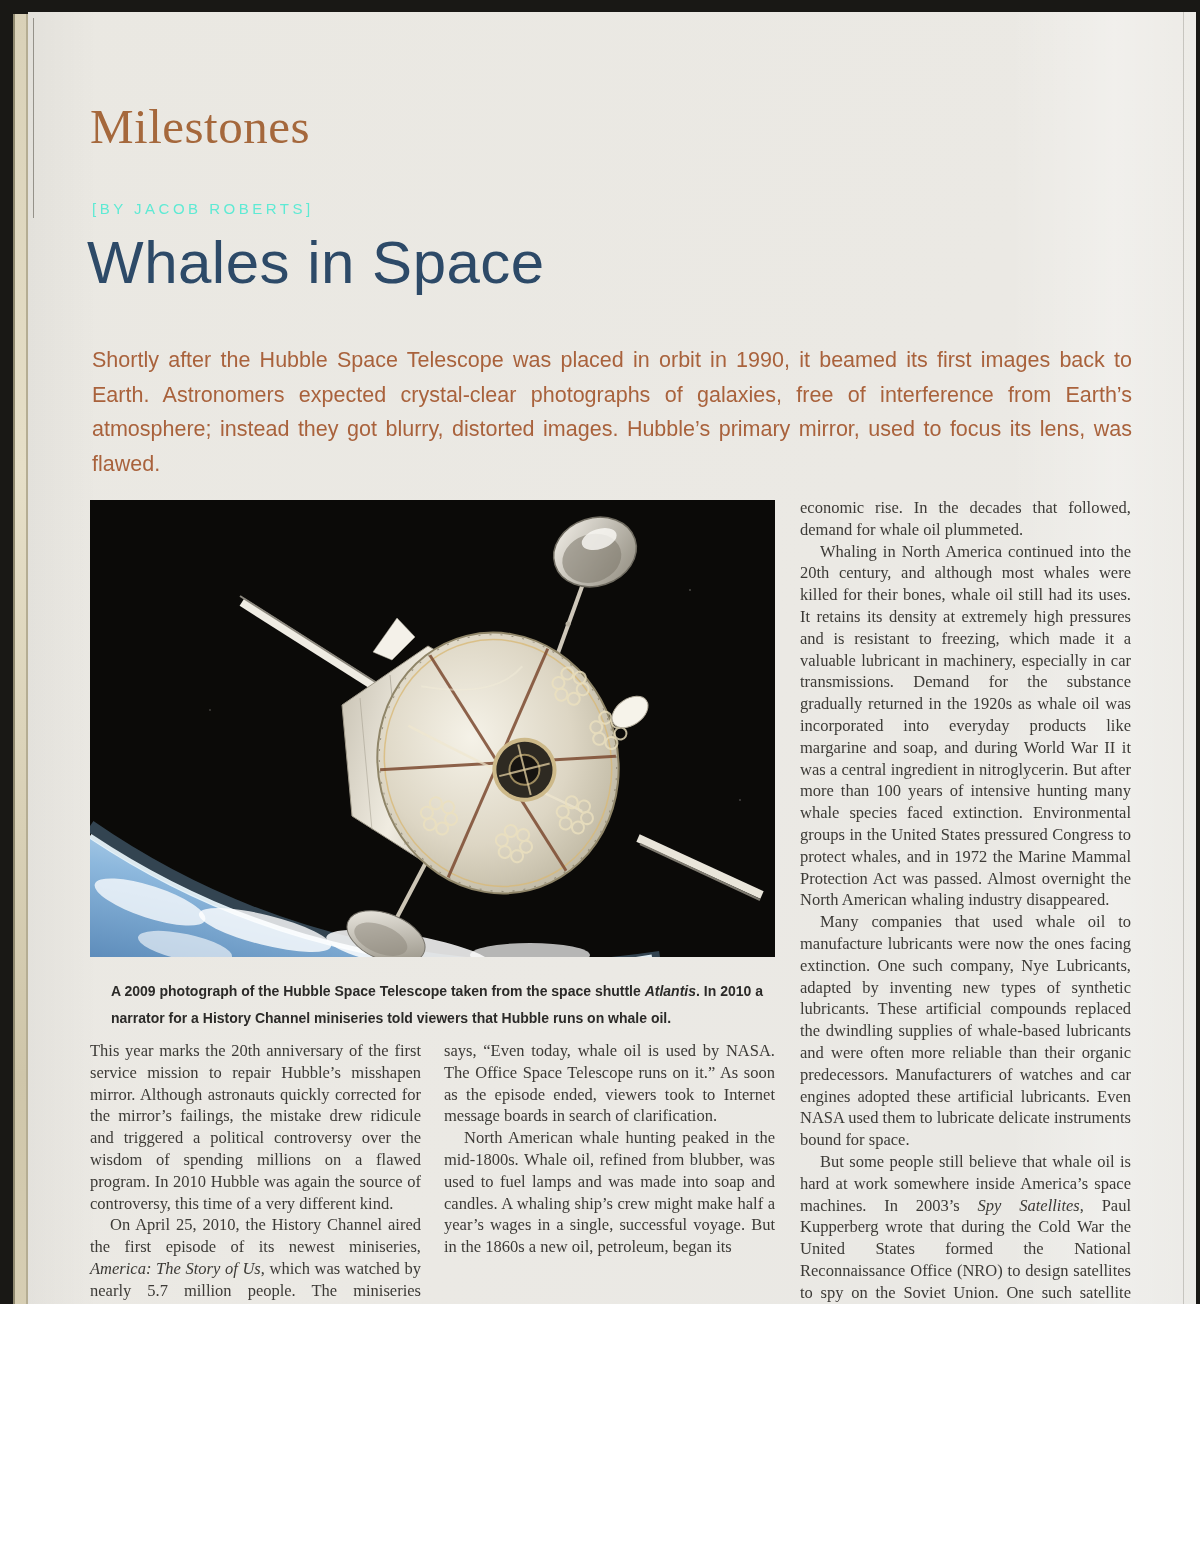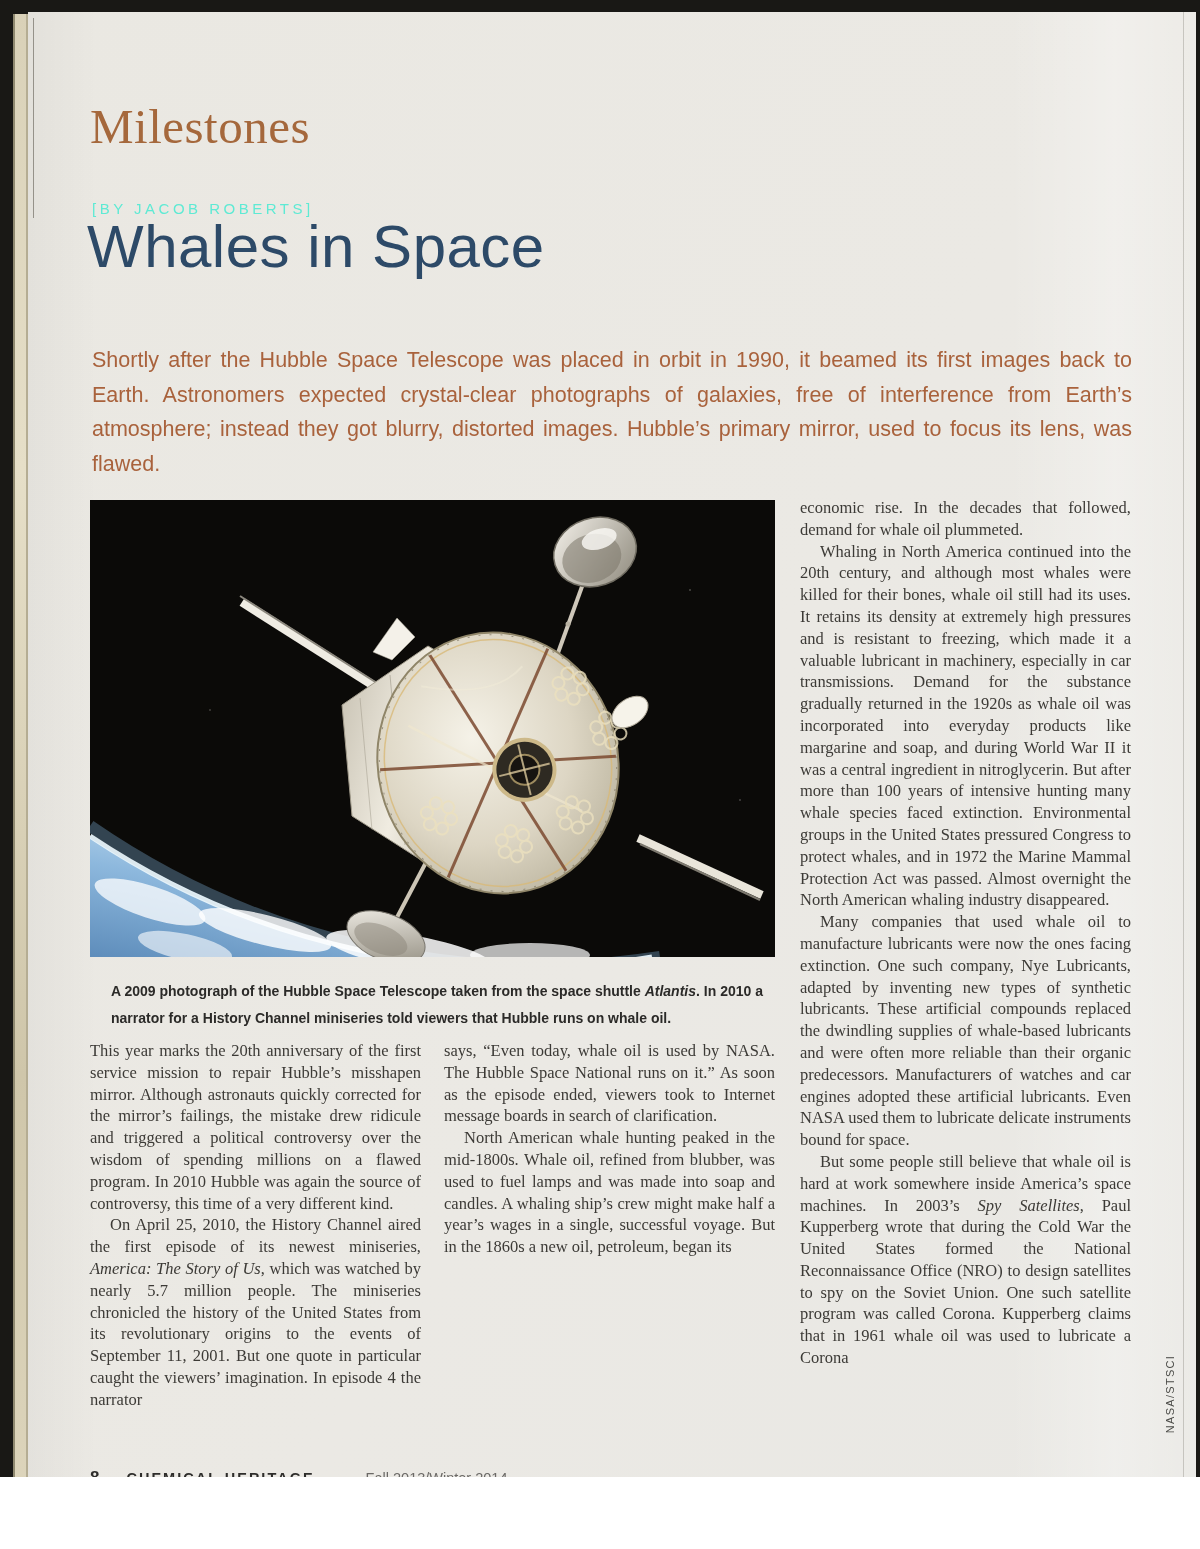--- a/index.html
+++ b/index.html
@@ -1,17 +1,17 @@
 <!DOCTYPE html>
 <html><head>
 <meta charset="utf-8">
 <style>
   html,body{margin:0;padding:0;}
   .canvas{
-    position:relative;width:1200px;height:1477px;overflow:hidden;
+    position:relative;width:1200px;height:1304px;overflow:hidden;
     background:#191815;
     font-family:"Liberation Serif",serif;
   }
   
   .edge-strip{
     position:absolute;left:13px;top:14px;width:15px;height:1516px;
     background:linear-gradient(180deg,#d9d1b8 0%,#e6dfc8 30%,#cfc6aa 70%,#ded6bd 100%);
     box-shadow:inset -2px 0 0 #b5ad93, inset 2px 0 0 #8f8970;
   }
   .page{
@@ -35,21 +35,21 @@
     position:absolute;left:90px;top:98px;
     font-family:"Liberation Serif",serif;
     font-size:49px;color:#a5683c;letter-spacing:.5px;
   }
   .byline{
     position:absolute;left:92px;top:200px;
     font-family:"Liberation Sans",sans-serif;
     font-size:15px;color:#5eead4;letter-spacing:3.5px;
   }
   .article-title{
-    position:absolute;left:87px;top:212px;
+    position:absolute;left:87px;top:228px;
     font-family:"Liberation Sans",sans-serif;
     font-size:60px;font-weight:400;color:#2d4a68;letter-spacing:.5px;
   }
   .standfirst{
     position:absolute;left:90px;top:341px;width:1040px;
     font-family:"Liberation Sans",sans-serif;
     font-size:21.5px;line-height:34.5px;color:#a9623c;
     text-align:justify;margin:2px;
   }
   
@@ -220,21 +220,21 @@
   </div>
 
   <p class="caption"><span>A 2009 photograph of the Hubble Space Telescope taken from the space shuttle </span><em>Atlantis</em><span>. In 2010 a narrator for a History Channel miniseries told viewers that Hubble runs on whale oil.</span></p>
 
   <div class="col" id="col1">
     <p>This year marks the 20th anniversary of the first service mission to repair Hubble’s misshapen mirror. Although astronauts quickly corrected for the mirror’s failings, the mistake drew ridicule and triggered a political controversy over the wisdom of spending millions on a flawed program. In 2010 Hubble was again the source of controversy, this time of a very different kind.</p>
     <p class="indent"><span>On April 25, 2010, the History Channel aired the first episode of its newest miniseries, </span><em>America: The Story of Us</em><span>, which was watched by nearly 5.7 million people. The miniseries chronicled the history of the United States from its revolutionary origins to the events of September 11, 2001. But one quote in particular caught the viewers’ imagination. In episode 4 the narrator</span></p>
   </div>
 
   <div class="col" id="col2">
-    <p>says, “Even today, whale oil is used by NASA. The Hubble Space National runs on it.” As soon as the episode ended, viewers took to Internet message boards in search of clarification.</p>
+    <p>says, “Even today, whale oil is used by NASA. The Office Space Telescope runs on it.” As soon as the episode ended, viewers took to Internet message boards in search of clarification.</p>
     <p class="indent">North American whale hunting peaked in the mid-1800s. Whale oil, refined from blubber, was used to fuel lamps and was made into soap and candles. A whaling ship’s crew might make half a year’s wages in a single, successful voyage. But in the 1860s a new oil, petroleum, began its</p>
   </div>
 
   <div class="col" id="col3">
     <p>economic rise. In the decades that followed, demand for whale oil plummeted.</p>
     <p class="indent">Whaling in North America continued into the 20th century, and although most whales were killed for their bones, whale oil still had its uses. It retains its density at extremely high pressures and is resistant to freezing, which made it a valuable lubricant in machinery, especially in car transmissions. Demand for the substance gradually returned in the 1920s as whale oil was incorporated into everyday products like margarine and soap, and during World War II it was a central ingredient in nitroglycerin. But after more than 100 years of intensive hunting many whale species faced extinction. Environmental groups in the United States pressured Congress to protect whales, and in 1972 the Marine Mammal Protection Act was passed. Almost overnight the North American whaling industry disappeared.</p>
     <p class="indent">Many companies that used whale oil to manufacture lubricants were now the ones facing extinction. One such company, Nye Lubricants, adapted by inventing new types of synthetic lubricants. These artificial compounds replaced the dwindling supplies of whale-based lubricants and were often more reliable than their organic predecessors. Manufacturers of watches and car engines adopted these artificial lubricants. Even NASA used them to lubricate delicate instruments bound for space.</p>
     <p class="indent"><span>But some people still believe that whale oil is hard at work somewhere inside America’s space machines. In 2003’s </span><em>Spy Satellites</em><span>, Paul Kupperberg wrote that during the Cold War the United States formed the National Reconnaissance Office (NRO) to design satellites to spy on the Soviet Union. One such satellite program was called Corona. Kupperberg claims that in 1961 whale oil was used to lubricate a Corona</span></p>
   </div>
 

